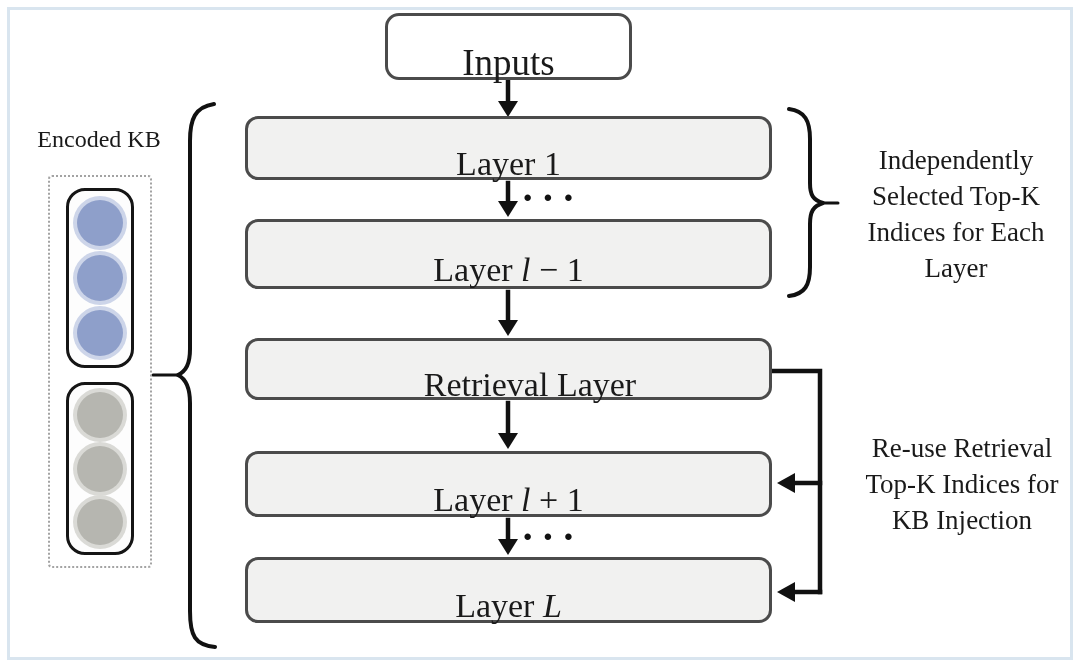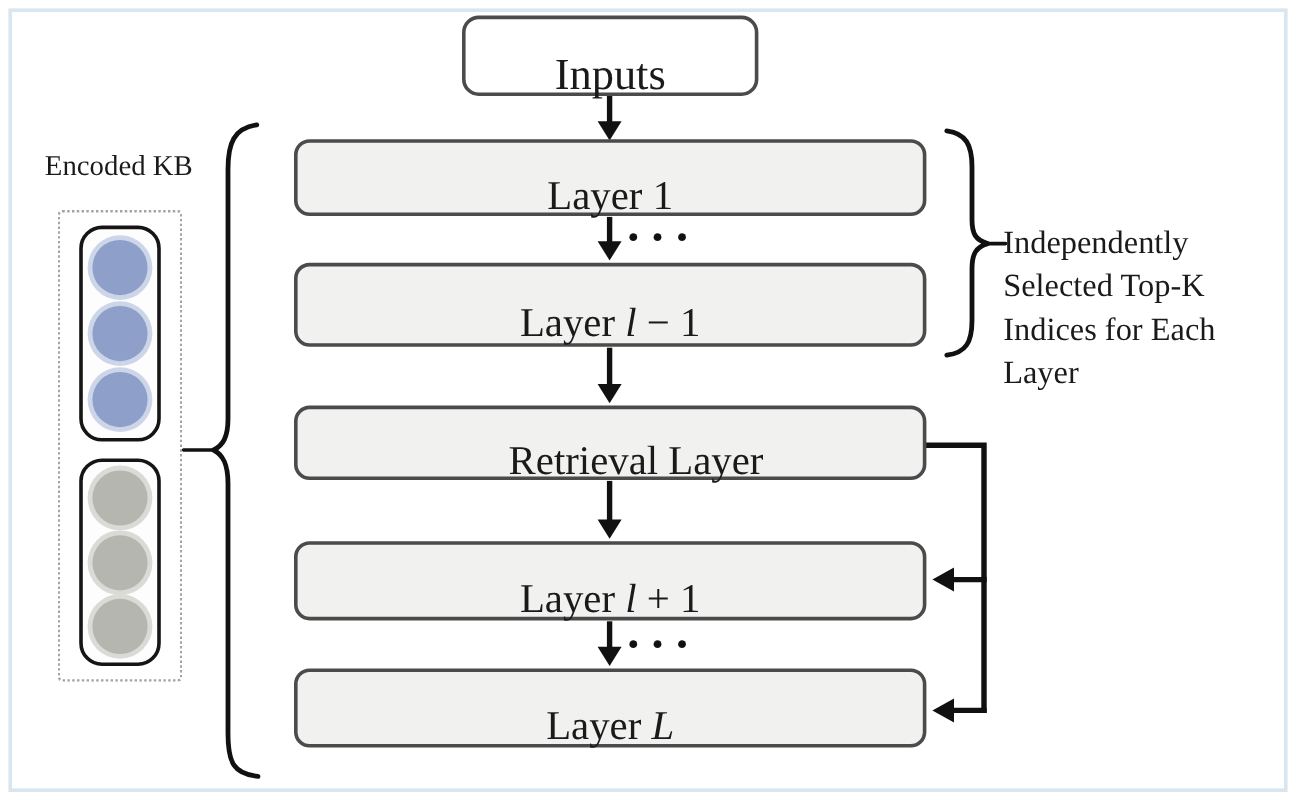--- a/index.html
+++ b/index.html
@@ -44,21 +44,21 @@
   .pill-gray{top:382px;height:173px;}
   .dot{width:46px;height:46px;border-radius:50%;}
   .dot-blue{background:var(--kb-blue,#8e9fca);box-shadow:0 0 0 4px var(--kb-blue-halo,#cdd5e9);}
   .dot-gray{background:var(--kb-gray,#b6b6b0);box-shadow:0 0 0 4px var(--kb-gray-halo,#dadad6);}
   .ellipsis{
     position:absolute;font-size:40px;font-weight:bold;letter-spacing:7px;
     line-height:38px;color:var(--line-color,#111);
   }
   .e1{left:521px;top:179px;}
   .e2{left:521px;top:518px;}
-  .annot{position:absolute;font-size:27px;line-height:36px;margin-top:42px;}
+  .annot{position:absolute;text-align:center;font-size:27px;line-height:36px;}
   .a-top{left:836px;top:142px;width:240px;}
   .a-bottom{left:844px;top:430px;width:236px;}
 </style>
 </head>
 <body>
 
 <div class="canvas">
 
   <div class="frame"></div>
 
@@ -147,14 +147,15 @@
 
   <div class="ellipsis e2">···</div>
 
   <div class="box layer llast">
     <span>Layer </span>
       <span class="mvar">L</span>
       <span></span>
   </div>
 
   <div class="annot a-top">Independently Selected Top-K Indices for Each Layer</div>
+  <div class="annot a-bottom">Re-use Retrieval Top-K Indices for KB Injection</div>
 
 </div>
 
 </body></html>

